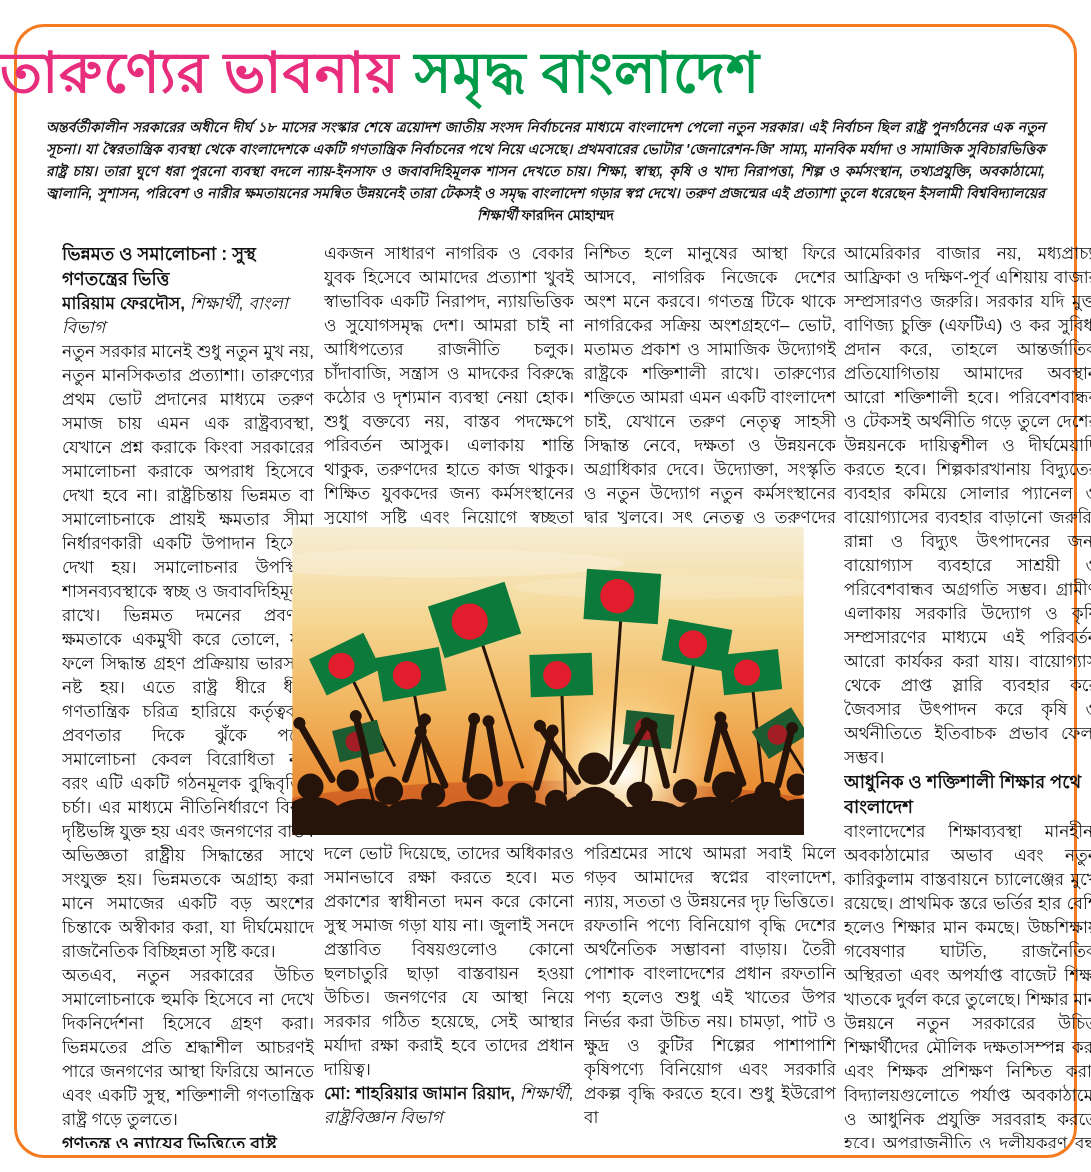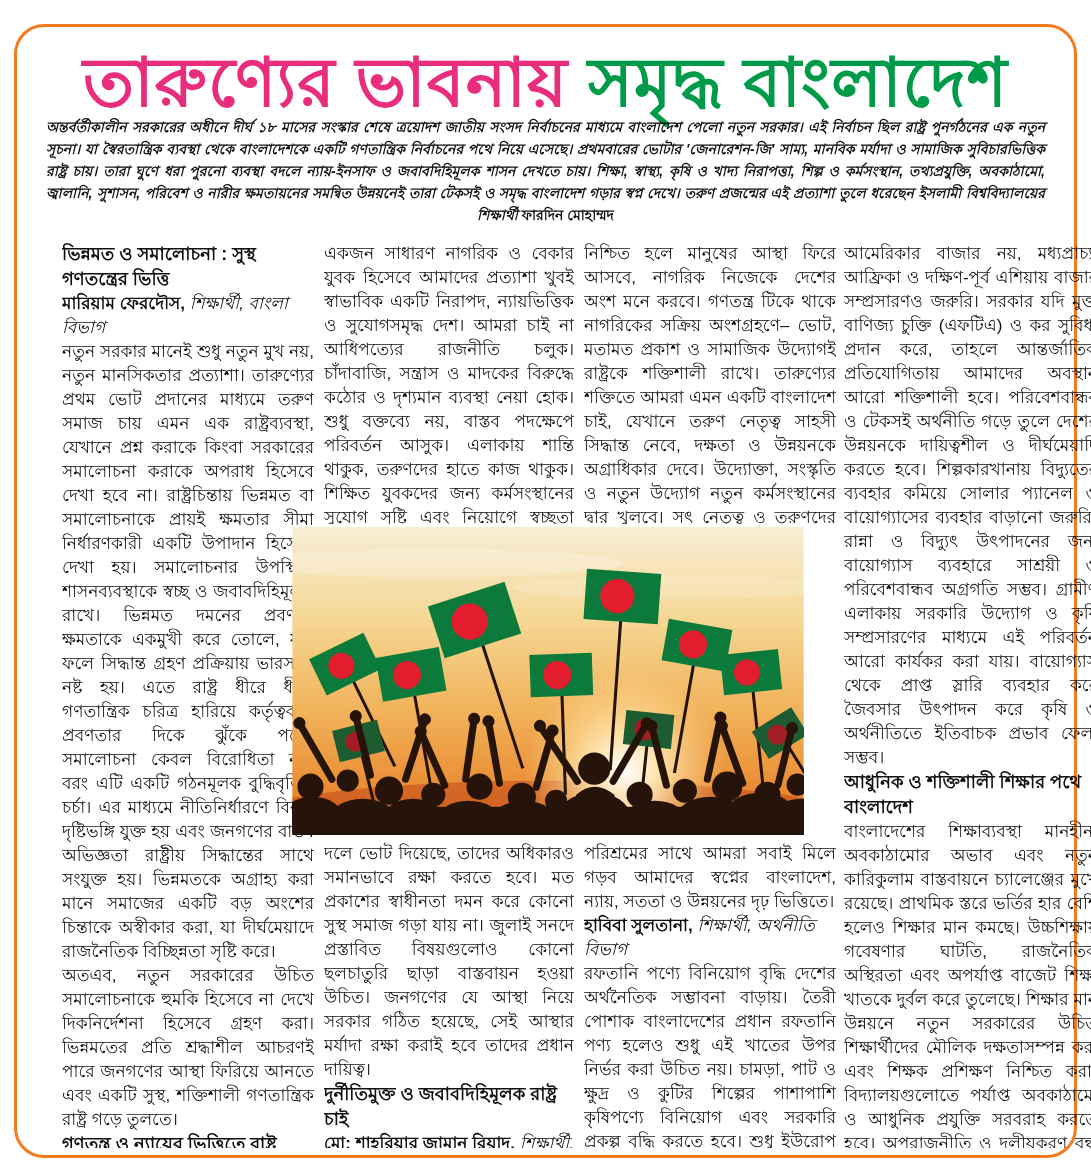--- a/index.html
+++ b/index.html
@@ -1,21 +1,21 @@
 <!DOCTYPE html>
 <html><head>
 <meta charset="utf-8">
 <style>
   html,body{margin:0;padding:0;background:#ffffff;}
   .page{position:relative;width:1091px;height:1172px;background:#ffffff;overflow:hidden;
         font-family:"Liberation Sans",sans-serif;color:#111;}
   .page-border{position:absolute;left:14px;top:24px;right:14px;bottom:14px;
         border:3px solid #f47b20;border-radius:30px;pointer-events:none;}
-  .headline{position:absolute;left:0;right:0;top:30px;text-align:center;
-        font-size:68px;font-weight:bold;letter-spacing:1px;white-space:nowrap;}
+  .headline{position:absolute;left:0;right:0;top:30px;text-align:left;
+        font-size:56px;font-weight:bold;letter-spacing:1px;white-space:nowrap;font-family:Liberation Serif, serif;}
   .headline .hl-pink{color:#e82d7c;}
   .headline .hl-green{color:#009b49;}
   .intro{position:absolute;left:46px;width:999px;top:116px;
         font-size:14px;line-height:22px;font-weight:bold;font-style:italic;
         text-align:justify;text-align-last:center;}
   .intro .byline{font-style:normal;font-weight:900;}
   .col{position:absolute;font-size:17px;line-height:24px;text-align:justify;overflow:hidden;margin-left:32px;}
   .col p{margin:0;}
   .col .art-heading{font-weight:bold;font-style:normal;font-size:18px;line-height:25px;text-align:left;}
   .col .author{text-align:left;}
@@ -221,32 +221,28 @@
         <g transform="translate(482,258) rotate(14)">
             <rect x="-3.5" y="-58" width="7" height="60" rx="3.5"></rect>
             <circle cy="-60" r="6"></circle>
           </g>
       </g>
     </svg>
   </div>
 
   <div class="col c2b">
     <p>দলে ভোট দিয়েছে, তাদের অধিকারও সমানভাবে রক্ষা করতে হবে। মত প্রকাশের স্বাধীনতা দমন করে কোনো সুস্থ সমাজ গড়া যায় না। জুলাই সনদে প্রস্তাবিত বিষয়গুলোও কোনো ছলচাতুরি ছাড়া বাস্তবায়ন হওয়া উচিত। জনগণের যে আস্থা নিয়ে সরকার গঠিত হয়েছে, সেই আস্থার মর্যাদা রক্ষা করাই হবে তাদের প্রধান দায়িত্ব।</p>
-    <p class="art-heading">দুর্নীতিমুক্ত ও জবাবদিহিমূলক রাষ্ট্র চাই</p>
     <p class="author">
       <span class="a-name">মো: শাহরিয়ার জামান রিয়াদ, </span><span class="a-meta">শিক্ষার্থী, রাষ্ট্রবিজ্ঞান বিভাগ</span>
     </p>
 
   </div>
 
   <div class="col c3b">
     <p>পরিশ্রমের সাথে আমরা সবাই মিলে গড়ব আমাদের স্বপ্নের বাংলাদেশ, ন্যায়, সততা ও উন্নয়নের দৃঢ় ভিত্তিতে।</p>
-    <p class="author">
-      <span class="a-name">হাবিবা সুলতানা, </span><span class="a-meta">শিক্ষার্থী, অর্থনীতি বিভাগ</span>
-    </p>
     <p>রফতানি পণ্যে বিনিয়োগ বৃদ্ধি দেশের অর্থনৈতিক সম্ভাবনা বাড়ায়। তৈরী পোশাক বাংলাদেশের প্রধান রফতানি পণ্য হলেও শুধু এই খাতের উপর নির্ভর করা উচিত নয়। চামড়া, পাট ও ক্ষুদ্র ও কুটির শিল্পের পাশাপাশি কৃষিপণ্যে বিনিয়োগ এবং সরকারি প্রকল্প বৃদ্ধি করতে হবে। শুধু ইউরোপ বা</p>
   </div>
 
   <div class="col c4">
     <p>আমেরিকার বাজার নয়, মধ্যপ্রাচ্য, আফ্রিকা ও দক্ষিণ-পূর্ব এশিয়ায় বাজার সম্প্রসারণও জরুরি। সরকার যদি মুক্ত বাণিজ্য চুক্তি (এফটিএ) ও কর সুবিধা প্রদান করে, তাহলে আন্তর্জাতিক প্রতিযোগিতায় আমাদের অবস্থান আরো শক্তিশালী হবে। পরিবেশবান্ধব ও টেকসই অর্থনীতি গড়ে তুলে দেশের উন্নয়নকে দায়িত্বশীল ও দীর্ঘমেয়াদি করতে হবে। শিল্পকারখানায় বিদ্যুতের ব্যবহার কমিয়ে সোলার প্যানেল ও বায়োগ্যাসের ব্যবহার বাড়ানো জরুরি। রান্না ও বিদ্যুৎ উৎপাদনের জন্য বায়োগ্যাস ব্যবহারে সাশ্রয়ী ও পরিবেশবান্ধব অগ্রগতি সম্ভব। গ্রামীণ এলাকায় সরকারি উদ্যোগ ও কৃষি সম্প্রসারণের মাধ্যমে এই পরিবর্তন আরো কার্যকর করা যায়। বায়োগ্যাস থেকে প্রাপ্ত স্লারি ব্যবহার করে জৈবসার উৎপাদন করে কৃষি ও অর্থনীতিতে ইতিবাচক প্রভাব ফেলা সম্ভব।</p>
     <p class="art-heading">আধুনিক ও শক্তিশালী শিক্ষার পথে বাংলাদেশ</p>
     <p>
       <span>বাংলাদেশের শিক্ষাব্যবস্থা মানহীন, অবকাঠামোর অভাব এবং নতুন কারিকুলাম বাস্তবায়নে চ্যালেঞ্জের মুখে রয়েছে। প্রাথমিক স্তরে ভর্তির হার বেশি হলেও শিক্ষার মান কমছে। উচ্চশিক্ষায় গবেষণার ঘাটতি, রাজনৈতিক অস্থিরতা এবং অপর্যাপ্ত বাজেট শিক্ষা খাতকে দুর্বল করে তুলেছে। শিক্ষার মান উন্নয়নে নতুন সরকারের উচিত শিক্ষার্থীদের মৌলিক দক্ষতাসম্পন্ন করা এবং শিক্ষক প্রশিক্ষণ নিশ্চিত করা। বিদ্যালয়গুলোতে পর্যাপ্ত অবকাঠামো ও আধুনিক প্রযুক্তি সরবরাহ করতে হবে। অপরাজনীতি ও দলীয়করণ বন্ধ করে সুষ্ঠু পাঠদানের পরিবেশ নিশ্চিত করাও জরুরি। উচ্চশিক্ষায় গবেষণার জন্য বরাদ্দ বৃদ্ধি এবং যুগোপযোগী শিক্ষানীতি গ্রহণ শিক্ষাকে এগিয়ে নেবে। পর্যাপ্ত বিনিয়োগের মাধ্যমে বাংলাদেশের শিক্ষা ব্যবস্থা আধুনিক, শক্তিশালী ও টেকসই করা সম্ভব। </span>
     </p>
   </div>

